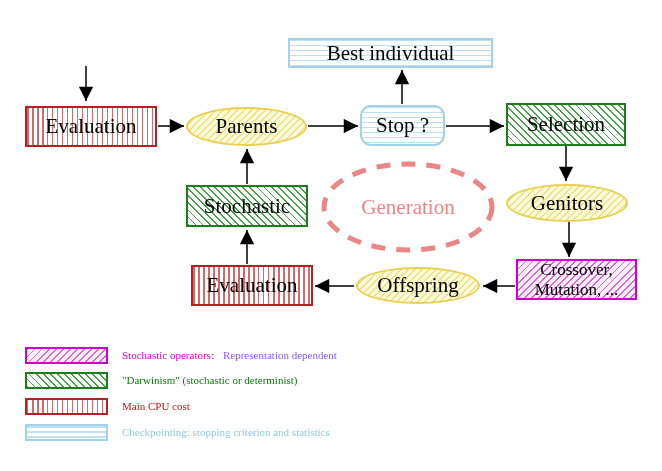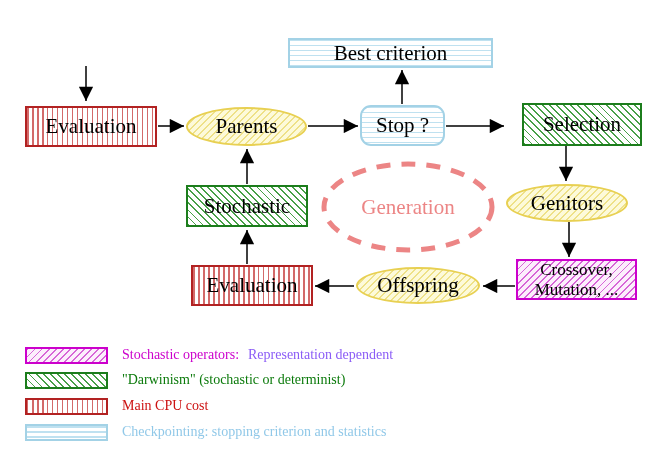--- a/index.html
+++ b/index.html
@@ -61,21 +61,21 @@
   .small-label{font-size:17px;line-height:1.15;}
   
   .legend-row{
     position:absolute;left:25px;height:18px;
     display:flex;align-items:center;
   }
   .legend-swatch{
     width:83px;height:17px;box-sizing:border-box;flex:0 0 83px;
   }
   .legend-text{
-    margin-left:14px;font-size:14px;white-space:pre;
+    margin-left:14px;font-size:11px;white-space:pre;
   }
   .lt-magenta{color:#cc00cc;}
   .lt-yellow{color:#8b5cf6;margin-left:8px;}
   .lt-green{color:#0b7a0b;}
   .lt-red{color:#cc1111;}
   .lt-cyan{color:#90c8e8;}
 </style>
 </head>
 <body>
 
@@ -101,25 +101,25 @@
       <path d="M247,264 L247,230" marker-end="url(#ah)"></path>
       <path d="M247,184 L247,149" marker-end="url(#ah)"></path>
     </g>
   </svg>
 
 
   <div class="node stripes-red" style="left:25px;top:106px;width:132px;height:41px;">Evaluation</div>
 
   <div class="node ellipse-yellow" style="left:186px;top:107px;width:121px;height:39px;">Parents</div>
 
-  <div class="node stripes-cyan" style="left:288px;top:38px;width:205px;height:30px;">Best criterion</div>
+  <div class="node stripes-cyan" style="left:288px;top:38px;width:205px;height:30px;">Best individual</div>
 
   <div class="node stripes-cyan rounded" style="left:360px;top:105px;width:85px;height:41px;">Stop ?</div>
 
-  <div class="node hatch-green" style="left:506px;top:103px;width:120px;height:43px;margin-left:16px;">Selection</div>
+  <div class="node hatch-green" style="left:506px;top:103px;width:120px;height:43px;">Selection</div>
 
   <div class="node hatch-green" style="left:186px;top:185px;width:122px;height:42px;">Stochastic</div>
 
   <div id="generation-label">Generation</div>
 
   <div class="node ellipse-yellow" style="left:506px;top:184px;width:122px;height:38px;">Genitors</div>
 
   <div class="node hatch-magenta small-label" style="left:516px;top:259px;width:121px;height:41px;">
     <div>
       <div>Crossover,</div>

